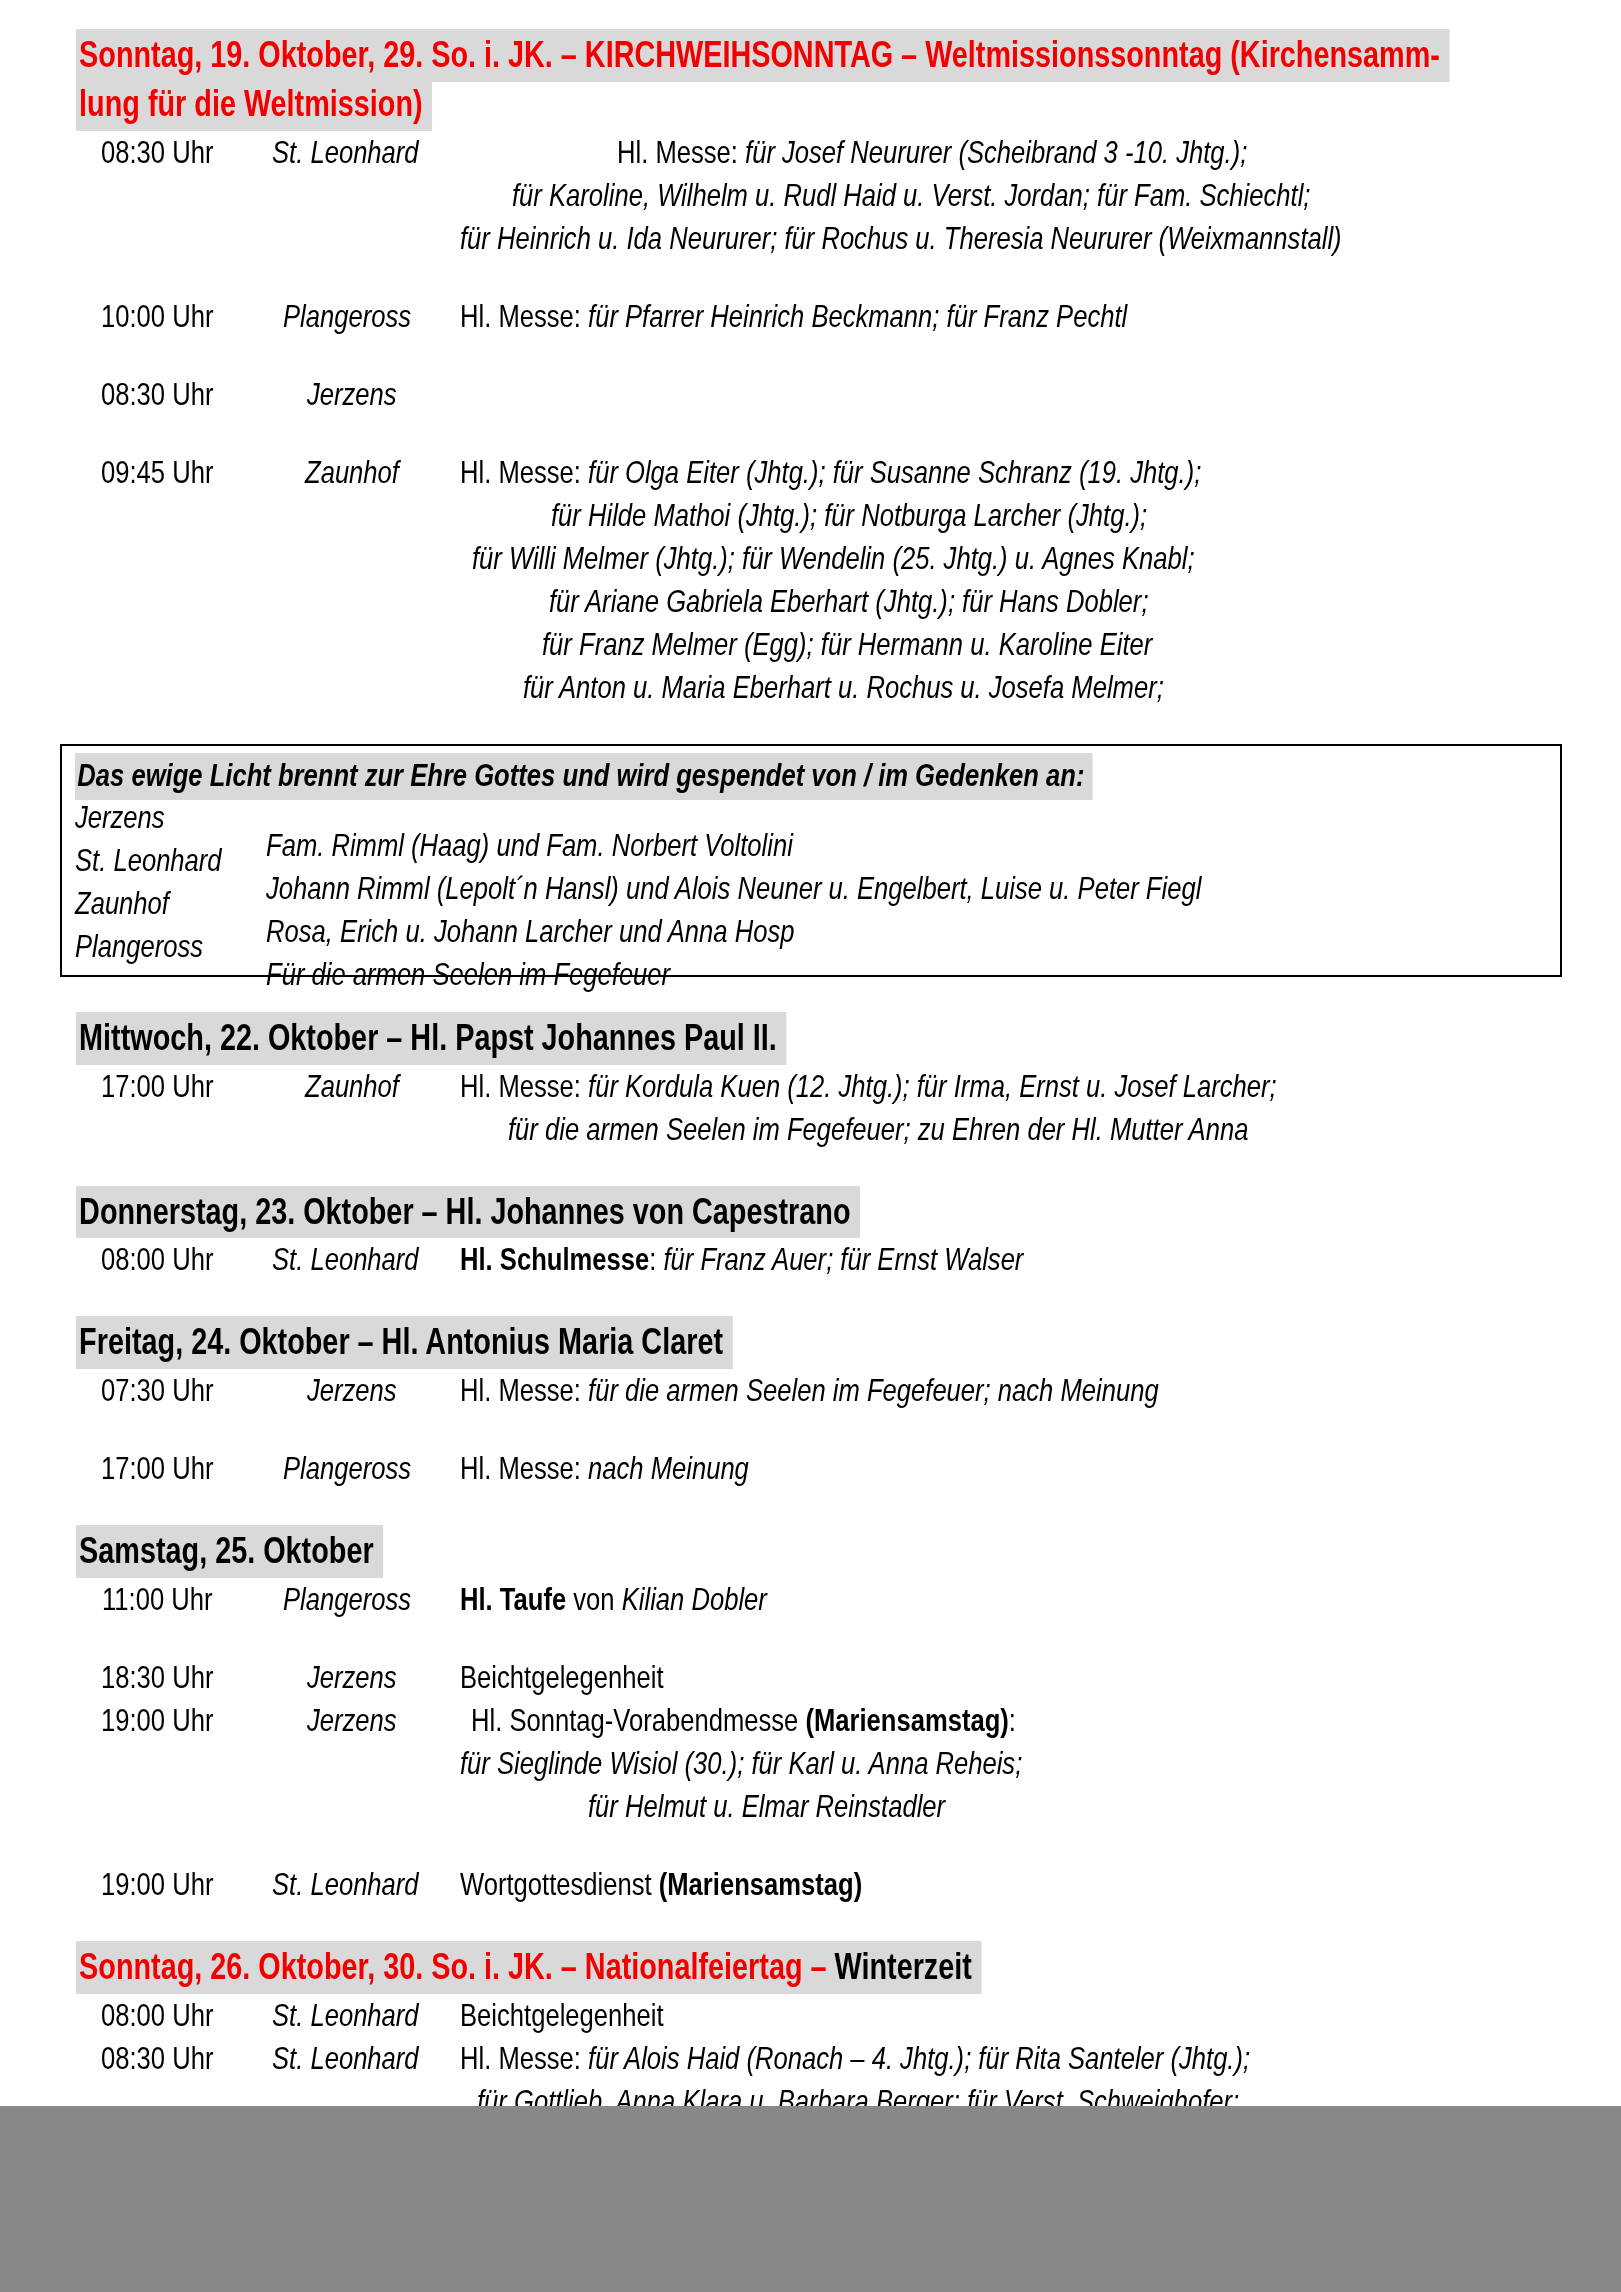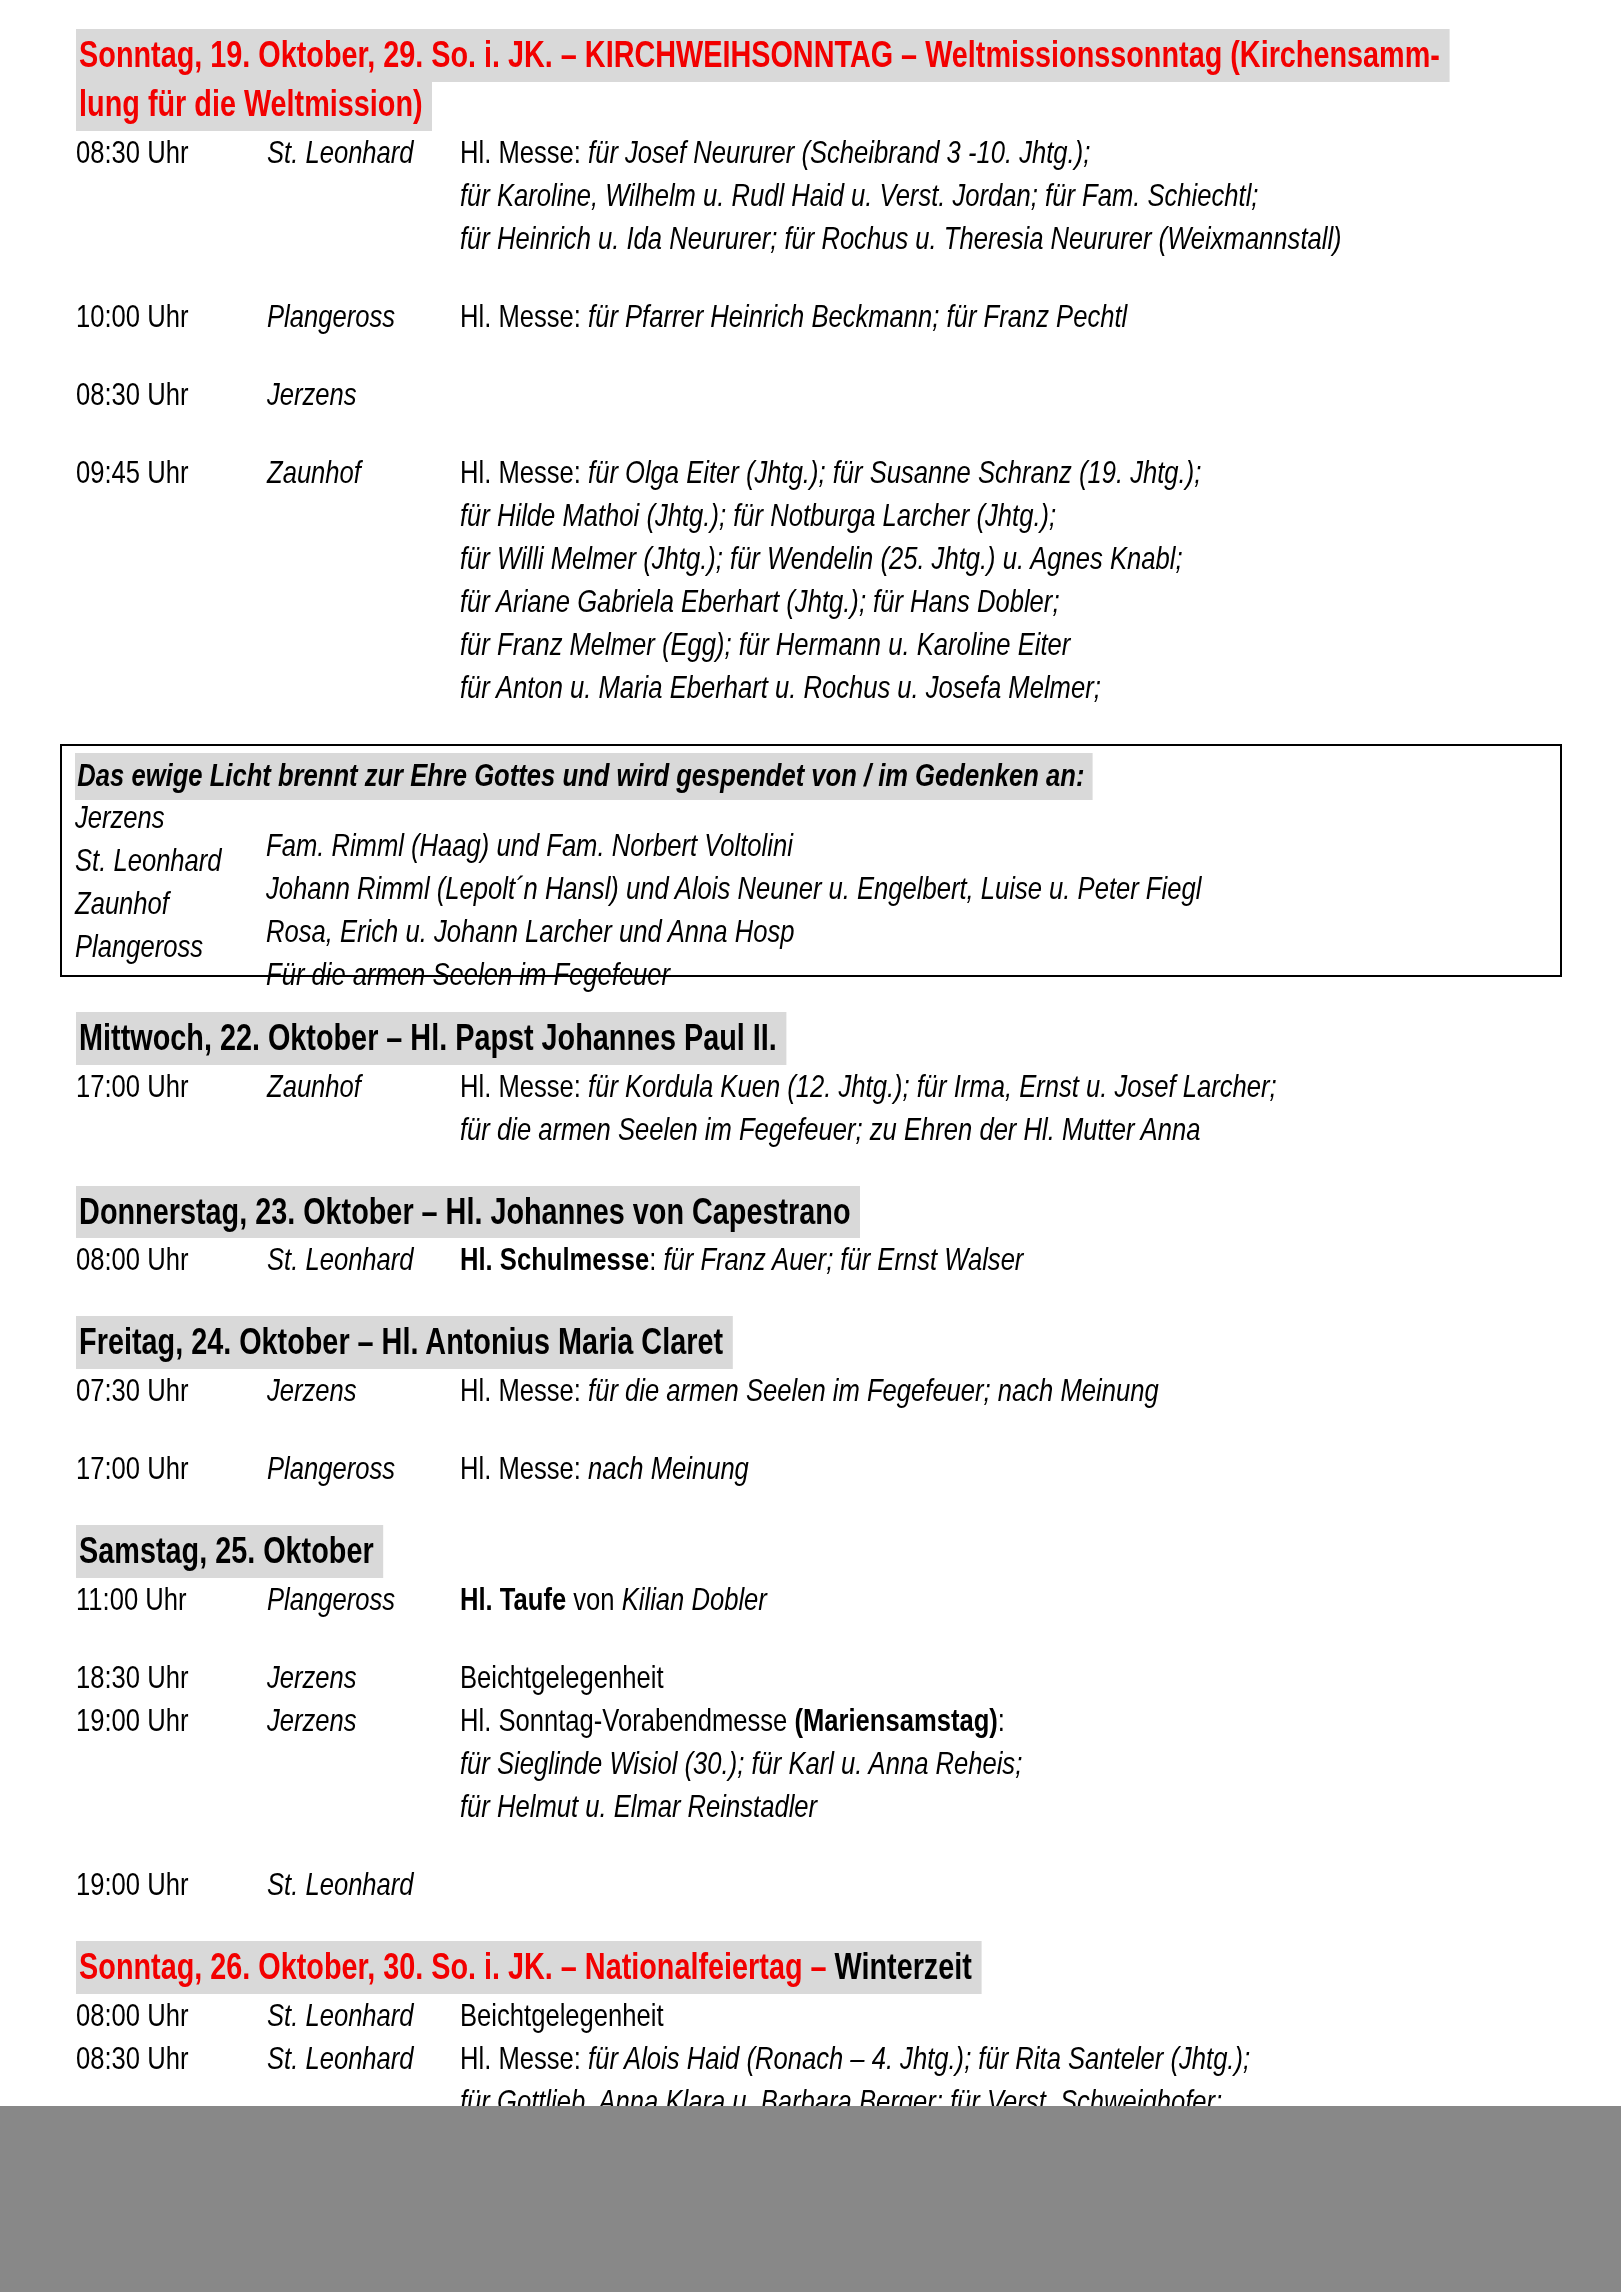--- a/index.html
+++ b/index.html
@@ -33,21 +33,21 @@
   .run.it{font-style:italic;}
   .run.bd{font-weight:700;}
   .run.red{color:var(--red);}
 
   .section{margin-top:35px;}
   .section:first-child{margin-top:0;}
 
   .day-title{font-size:36px;font-weight:700;line-height:49px;margin-bottom:3.9px;}
   .day-title .title-line{height:49px;}
 
-  .entry{display:flex;align-items:flex-start;}
+  .entry{display:flex;align-items:flex-start;text-align:center;}
   .entry.gap{margin-top:35px;}
   .cell{flex:none;}
   .cell.time{width:191px;}
   .cell.place{width:193px;font-style:italic;}
   .cell.desc{flex:none;}
   .desc-line{height:43px;}
 
   .ewige-box{
     margin-top:35px;
     border:2.9px solid #000;
@@ -191,20 +191,23 @@
           <div class="cell place"><span class="txt">Jerzens</span></div>
           <div class="cell desc">
             <div class="desc-line"><span class="txt"><span class="run">Hl. Sonntag-Vorabendmesse </span><span class="run bd">(Mariensamstag)</span><span class="run">:</span></span></div>
             <div class="desc-line"><span class="txt"><span class="run it">für Sieglinde Wisiol (30.); für Karl u. Anna Reheis;</span></span></div>
             <div class="desc-line"><span class="txt"><span class="run it">für Helmut u. Elmar Reinstadler</span></span></div>
           </div>
         </div>
         <div class="entry gap">
           <div class="cell time"><span class="txt">19:00 Uhr</span></div>
           <div class="cell place"><span class="txt">St. Leonhard</span></div>
+          <div class="cell desc">
+            <div class="desc-line"><span class="txt"><span class="run">Wortgottesdienst </span><span class="run bd">(Mariensamstag)</span></span></div>
+          </div>
         </div>
       </section>
       <section class="section">
         <div class="day-title">
           <div class="title-line"><span class="txt hl"><span class="run red">Sonntag, 26. Oktober, 30. So. i. JK. – Nationalfeiertag – </span><span class="run">Winterzeit</span></span></div>
         </div>
         <div class="entry">
           <div class="cell time"><span class="txt">08:00 Uhr</span></div>
           <div class="cell place"><span class="txt">St. Leonhard</span></div>
           <div class="cell desc">

